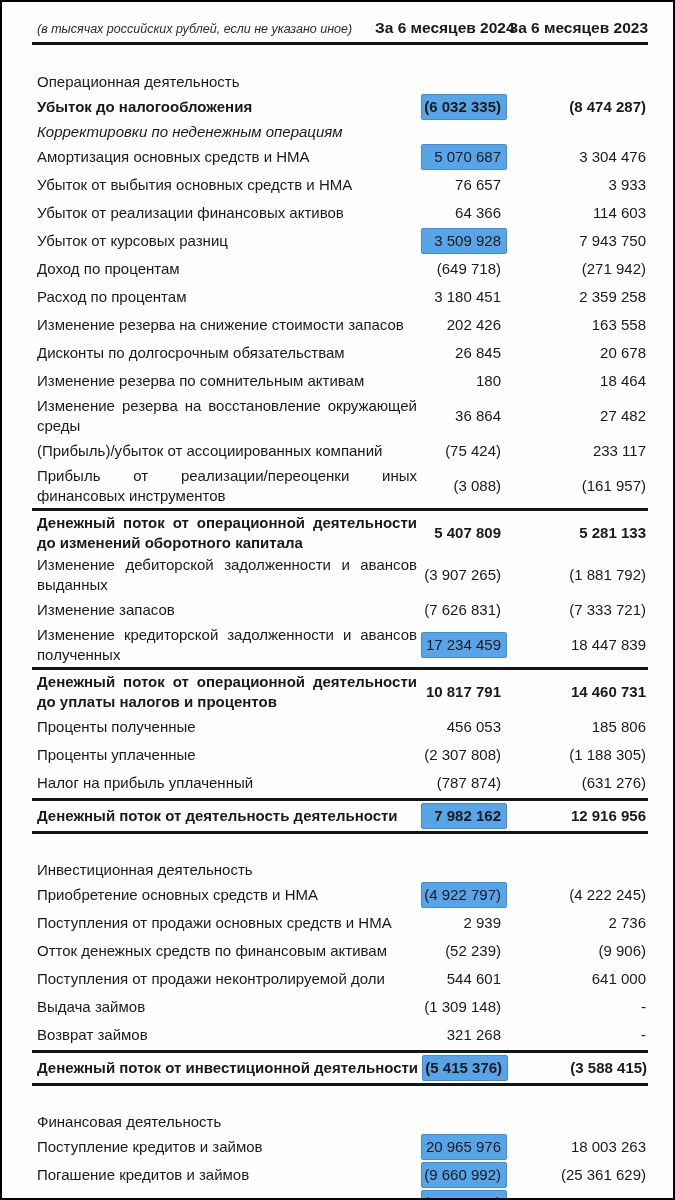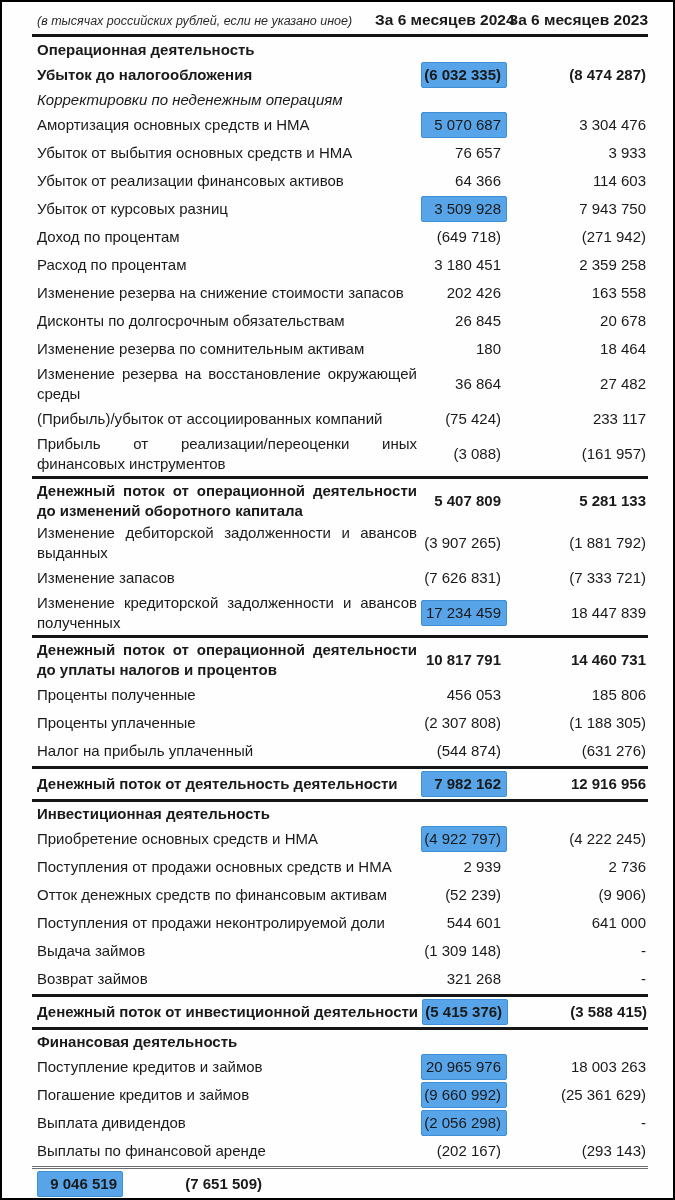--- a/index.html
+++ b/index.html
@@ -10,20 +10,21 @@
     background:#fefefe;
     font-family:"Liberation Sans", sans-serif;
     color:#1a1a1a;
     padding-top:7px;
     position:relative;
     overflow:hidden;
   }
   .header-row {
     display:flex; align-items:baseline;
     padding:2px 25px 5px 35px;
+    margin-top:8px;
   }
   .units-note {
     flex:1;
     font-style:italic;
     font-size:12.5px;
     color:#2b2b2b;
     white-space:nowrap;
   }
   .col-head {
     font-weight:bold; font-size:15.5px;
@@ -51,21 +52,21 @@
   .num {
     display:block; width:100%; box-sizing:border-box;
     text-align:right; padding:2px 5px 2px 2px;
     border-radius:2px; border:1px solid transparent;
   }
   .v2 .num { padding-right:1px; }
   .row.hl .v1 .num {
     background:var(--hl,#58a4e8);
     border:1px solid var(--hl-border,#3e8ed8);
   }
-  .row.section .label { font-weight:bold; }
+  .row.section .label { font-weight:normal;margin-top:24px; }
   .row.bold .label, .row.bold .num { font-weight:bold; }
   .row.italic .label { font-style:italic; }
   .sep {
     height:0; margin:1px 25px 1px 30px;
   }
   .sep.solid { border-top:3px solid #161616; }
   .sep.double { border-top:3px double #6e6e6e; }
 </style>
 </head>
 <body>
@@ -275,21 +276,21 @@
     <div class="v v1">
           <span class="num">(2 307 808)</span>
         </div>
     <div class="v v2">
           <span class="num">(1 188 305)</span>
         </div>
   </div>
       <div class="row">
     <div class="label">Налог на прибыль уплаченный</div>
     <div class="v v1">
-          <span class="num">(544 874)</span>
+          <span class="num">(787 874)</span>
         </div>
     <div class="v v2">
           <span class="num">(631 276)</span>
         </div>
   </div>
       <div class="sep solid"></div>
       <div class="row bold hl">
     <div class="label">Денежный поток от деятельность деятельности</div>
     <div class="v v1">
           <span class="num">7 982 162</span>

